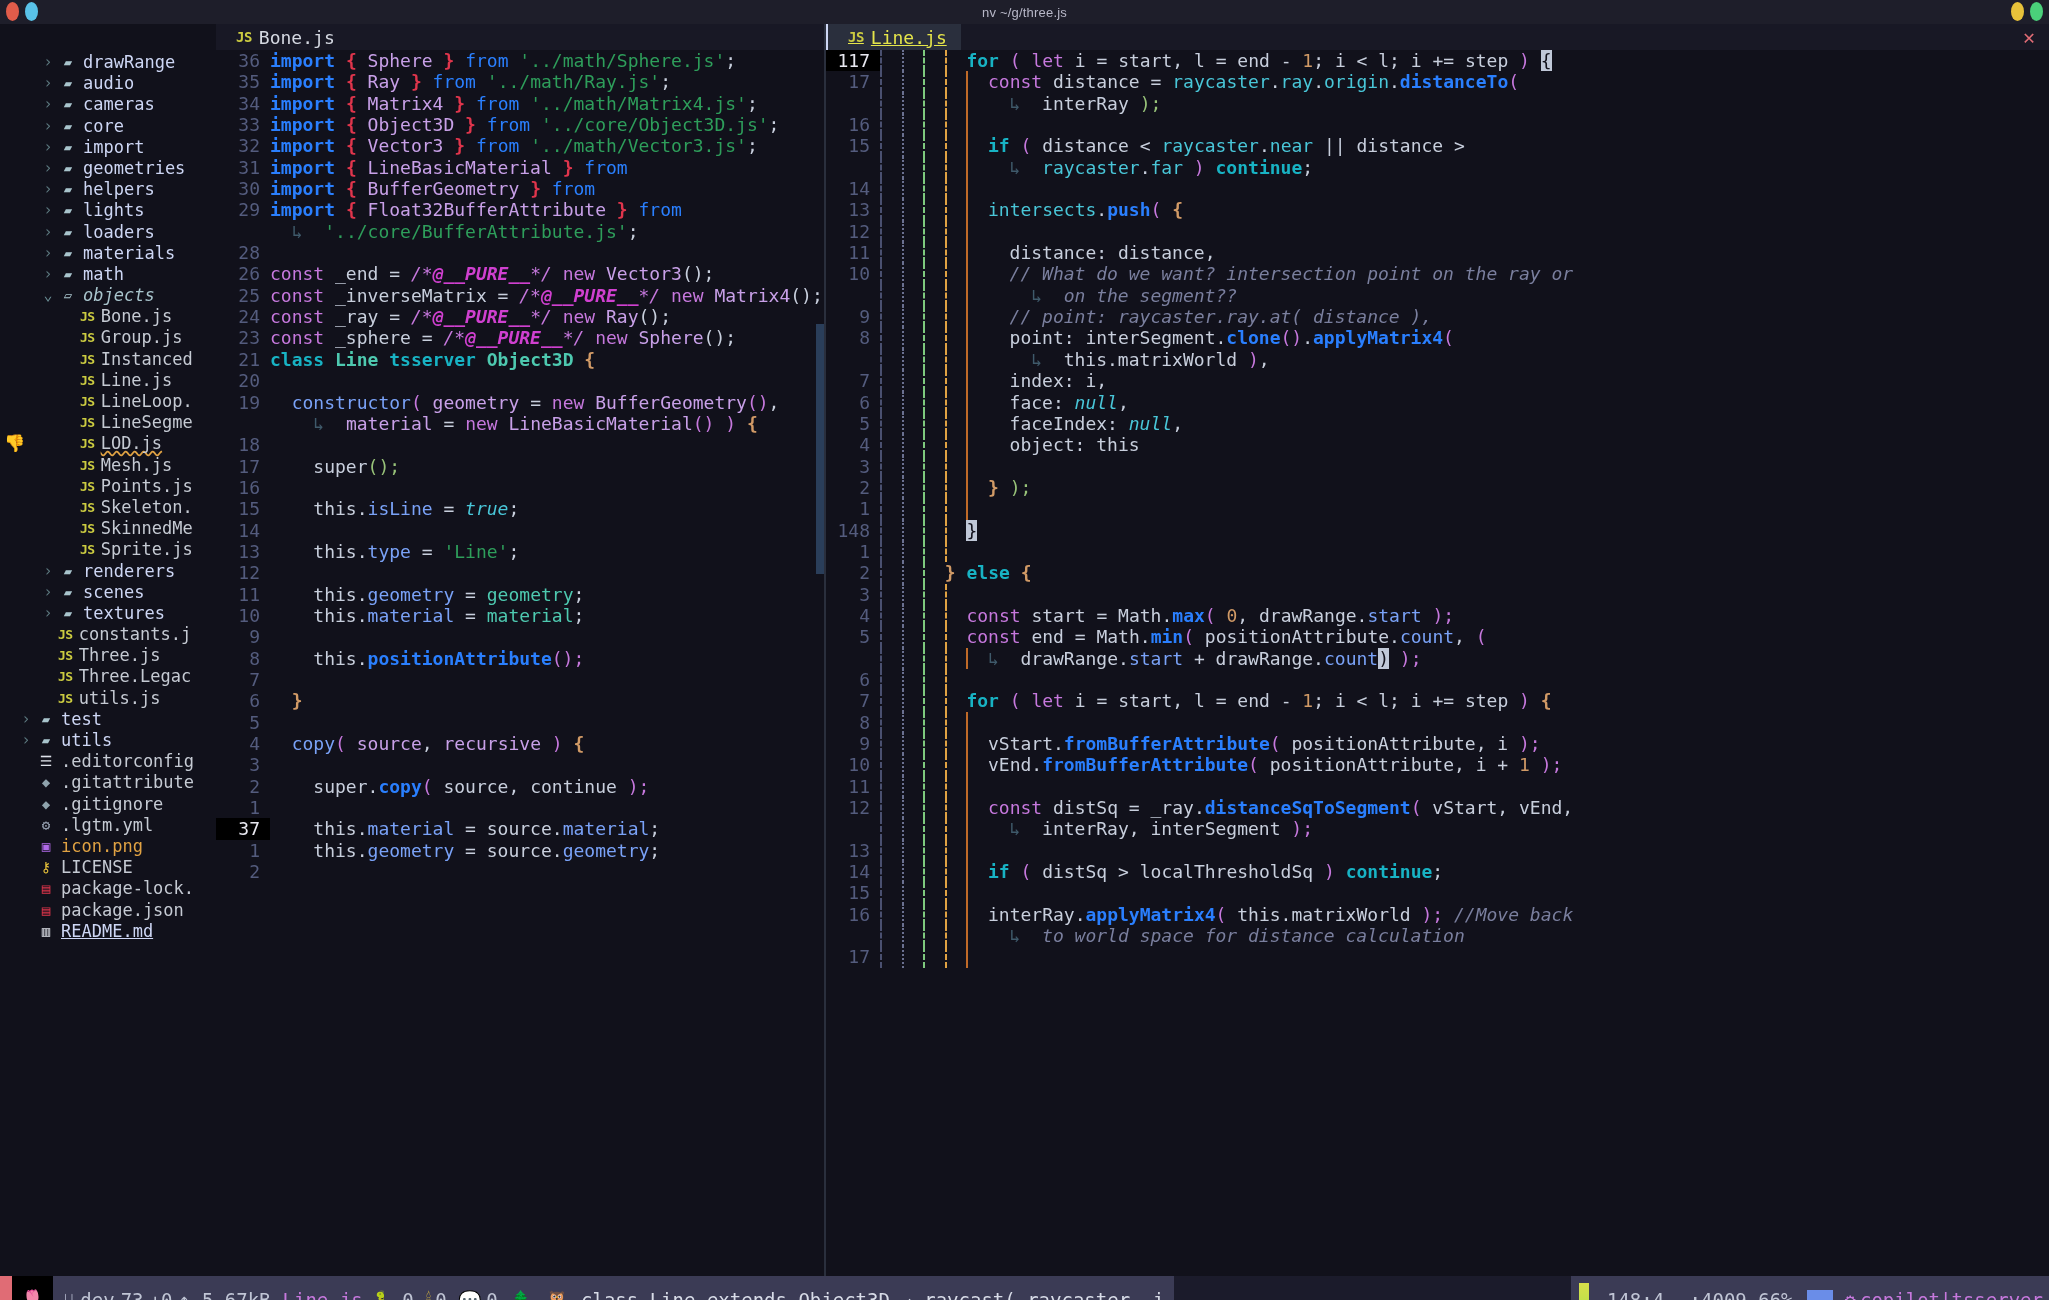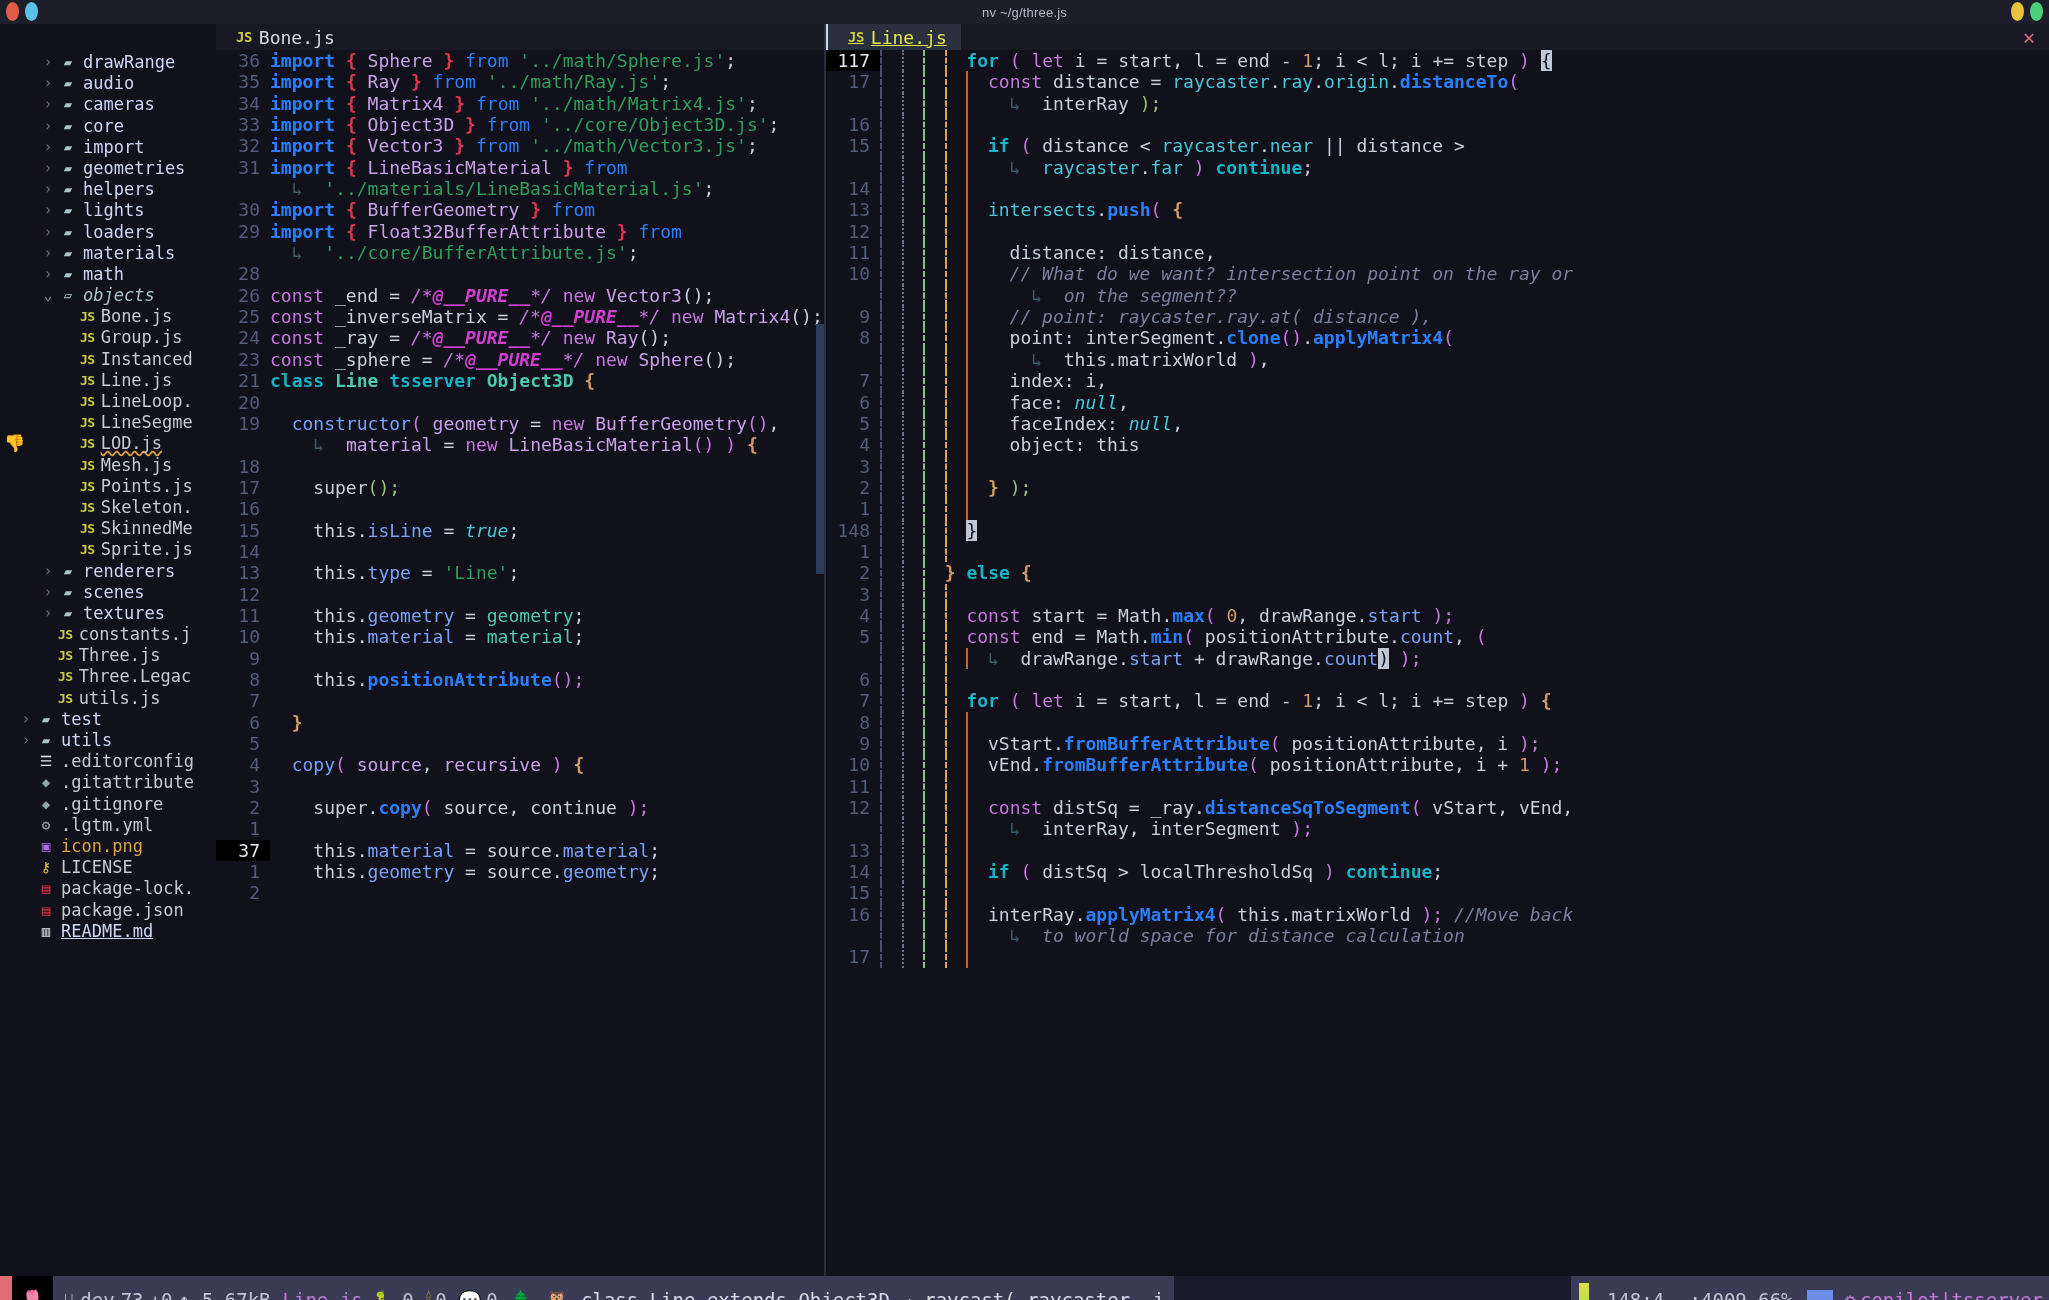--- a/index.html
+++ b/index.html
@@ -415,21 +415,20 @@
       </div>
       <div class="tabfill"></div>
     </div>
     <div class="codearea" id="code-left">
         <div class="cl"><span class="lnum">36</span><span class="code"><span class="kw">import</span> <span class="brace-r">{</span> <span class="ident">Sphere</span> <span class="brace-r">}</span> <span class="from">from</span> <span class="str">'../math/Sphere.js'</span><span class="plain">;</span></span></div>
         <div class="cl"><span class="lnum">35</span><span class="code"><span class="kw">import</span> <span class="brace-r">{</span> <span class="ident">Ray</span> <span class="brace-r">}</span> <span class="from">from</span> <span class="str">'../math/Ray.js'</span><span class="plain">;</span></span></div>
         <div class="cl"><span class="lnum">34</span><span class="code"><span class="kw">import</span> <span class="brace-r">{</span> <span class="ident">Matrix4</span> <span class="brace-r">}</span> <span class="from">from</span> <span class="str">'../math/Matrix4.js'</span><span class="plain">;</span></span></div>
         <div class="cl"><span class="lnum">33</span><span class="code"><span class="kw">import</span> <span class="brace-r">{</span> <span class="ident">Object3D</span> <span class="brace-r">}</span> <span class="from">from</span> <span class="str">'../core/Object3D.js'</span><span class="plain">;</span></span></div>
         <div class="cl"><span class="lnum">32</span><span class="code"><span class="kw">import</span> <span class="brace-r">{</span> <span class="ident">Vector3</span> <span class="brace-r">}</span> <span class="from">from</span> <span class="str">'../math/Vector3.js'</span><span class="plain">;</span></span></div>
         <div class="cl"><span class="lnum">31</span><span class="code"><span class="kw">import</span> <span class="brace-r">{</span> <span class="ident">LineBasicMaterial</span> <span class="brace-r">}</span> <span class="from">from</span></span></div>
-        <div class="cl"><span class="lnum"></span><span class="code">  <span class="wrapmark">↳</span>  <span class="str">'../materials/LineBasicMaterial.js'</span><span class="plain">;</span></span></div>
         <div class="cl"><span class="lnum">30</span><span class="code"><span class="kw">import</span> <span class="brace-r">{</span> <span class="ident">BufferGeometry</span> <span class="brace-r">}</span> <span class="from">from</span></span></div>
         <div class="cl"><span class="lnum">29</span><span class="code"><span class="kw">import</span> <span class="brace-r">{</span> <span class="ident">Float32BufferAttribute</span> <span class="brace-r">}</span> <span class="from">from</span></span></div>
         <div class="cl"><span class="lnum"></span><span class="code">  <span class="wrapmark">↳</span>  <span class="str">'../core/BufferAttribute.js'</span><span class="plain">;</span></span></div>
         <div class="cl"><span class="lnum">28</span><span class="code"></span></div>
         <div class="cl"><span class="lnum">26</span><span class="code"><span class="kw2">const</span> <span class="plain">_end = </span><span class="cmt-pure">/*</span><span class="cmt-at">@__PURE__</span><span class="cmt-pure">*/</span> <span class="kw2">new</span> <span class="ident">Vector3</span><span class="plain">();</span></span></div>
         <div class="cl"><span class="lnum">25</span><span class="code"><span class="kw2">const</span> <span class="plain">_inverseMatrix = </span><span class="cmt-pure">/*</span><span class="cmt-at">@__PURE__</span><span class="cmt-pure">*/</span> <span class="kw2">new</span> <span class="ident">Matrix4</span><span class="plain">();</span></span></div>
         <div class="cl"><span class="lnum">24</span><span class="code"><span class="kw2">const</span> <span class="plain">_ray = </span><span class="cmt-pure">/*</span><span class="cmt-at">@__PURE__</span><span class="cmt-pure">*/</span> <span class="kw2">new</span> <span class="ident">Ray</span><span class="plain">();</span></span></div>
         <div class="cl"><span class="lnum">23</span><span class="code"><span class="kw2">const</span> <span class="plain">_sphere = </span><span class="cmt-pure">/*</span><span class="cmt-at">@__PURE__</span><span class="cmt-pure">*/</span> <span class="kw2">new</span> <span class="ident">Sphere</span><span class="plain">();</span></span></div>
         <div class="cl"><span class="lnum">21</span><span class="code"><span class="kw3">class</span> <span class="type">Line</span> <span class="kw3">tsserver</span> <span class="type">Object3D</span> <span class="brace-o">{</span></span></div>
         <div class="cl"><span class="lnum">20</span><span class="code"></span></div>

